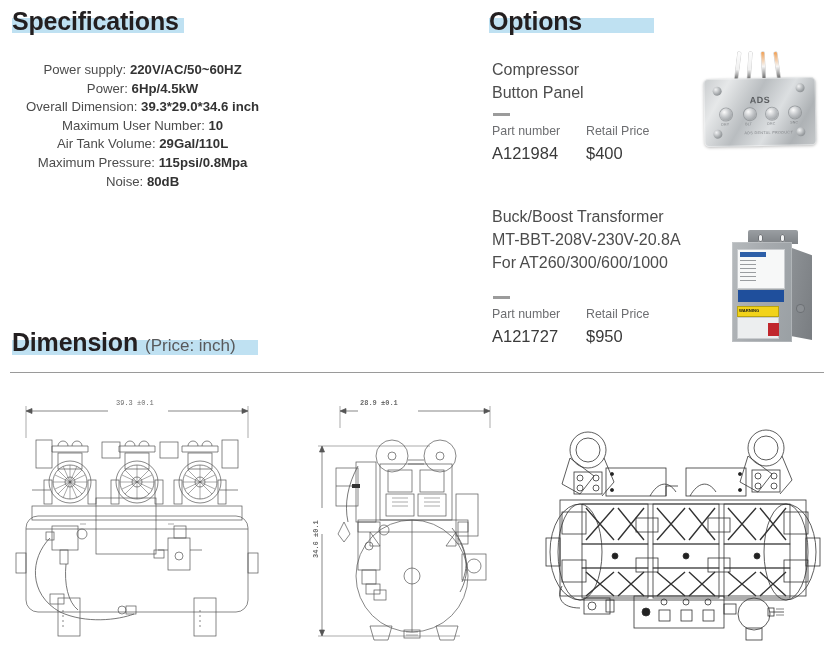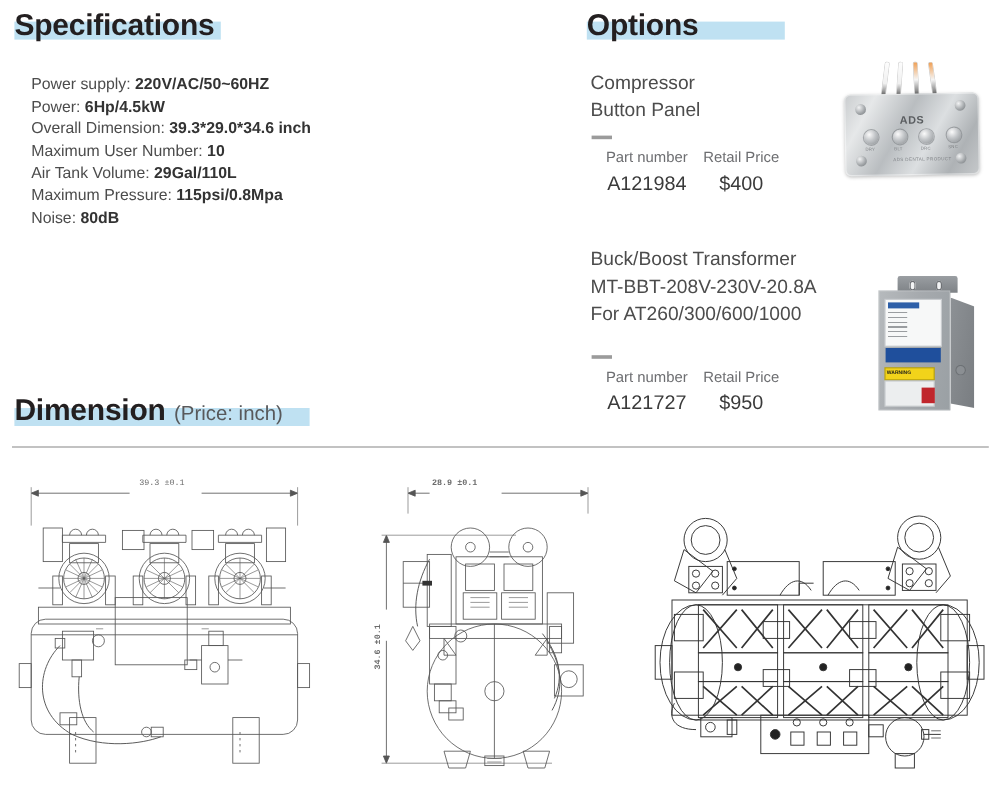--- a/index.html
+++ b/index.html
@@ -26,21 +26,21 @@
   .heading .hsub {
     position: relative; z-index: 1;
     font-size: 17px; font-weight: 400; color: #58595b;
     margin-left: 7px;
   }
 
   
   #spec-heading { left: 12px; top: 7px; }
   #spec-heading .band { width: 172px; }
 
-  .spec-list { position: absolute; left: 26px; top: 61px; }
+  .spec-list { position: absolute; left: 26px; top: 61px; text-align: center; }
   .spec-row {
     font-size: 13.2px; line-height: 18.6px;
     color: #4c4c4c; white-space: nowrap;
   }
   .spec-row .k { font-weight: 400; }
   .spec-row .v { font-weight: 700; color: #333333; }
 
   
   #opt-heading { left: 489px; top: 7px; }
   #opt-heading .band { width: 165px; }
@@ -48,21 +48,21 @@
   .option { position: absolute; }
   .opt-title {
     font-size: 16px; line-height: 23px;
     color: #4c4c4c; font-weight: 400; white-space: nowrap;
   }
   .opt-dash {
     width: 17px; height: 3px; background: #9b9b9b;
     margin: 9px 0 7px 1px;
   }
   .opt-fields { display: flex; }
-  .opt-field { display: flex; flex-direction: column; align-items: center; }
+  .opt-field { display: flex; flex-direction: column; }
   .opt-label { font-size: 12.4px; color: #6d6e71; line-height: 17px; }
   .opt-value { font-size: 16.5px; color: #3a3a3a; line-height: 22px; margin-top: 2px; }
 
   
   .photo { position: absolute; }
   .panel-wrap { position: relative; width: 120px; height: 96px; }
   .panel-body {
     position: absolute; left: 4px; top: 26px; width: 112px; height: 68px;
     border-radius: 5px;
     background: linear-gradient(120deg,#c9ccce 0%,#e6e8e9 18%,#b9bdc0 42%,

